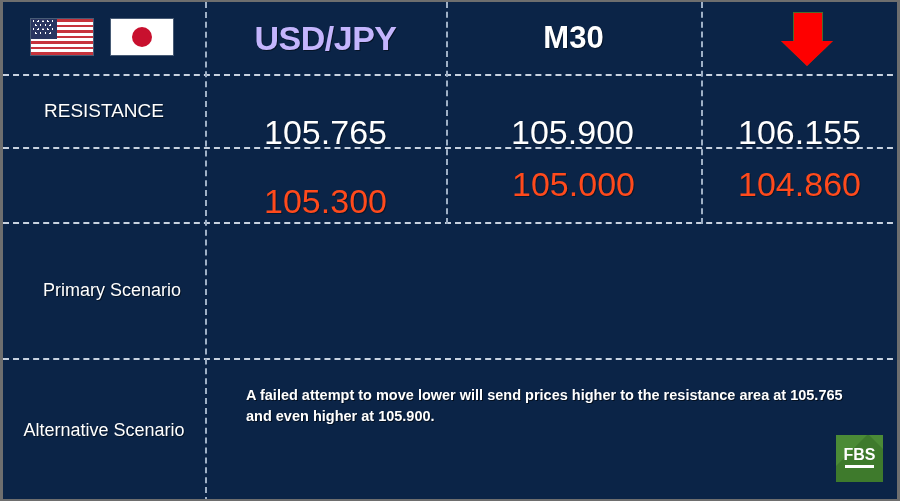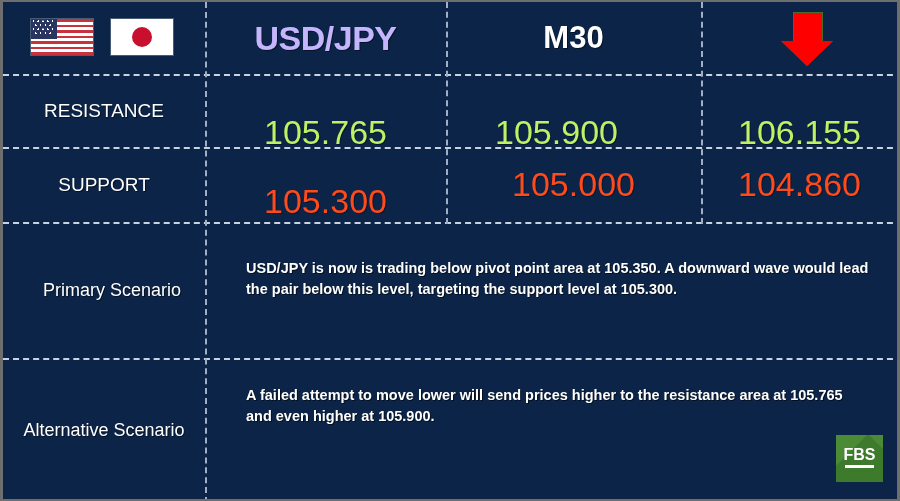--- a/index.html
+++ b/index.html
@@ -55,21 +55,21 @@
 
   .hdr-pair{font-size:34px;font-weight:bold;color:#c4b5fd;letter-spacing:-0.5px;
     text-shadow:1px 1px 0 rgba(0,0,0,.45);}
   .hdr-tf{font-size:31px;font-weight:bold;color:#ffffff;
     text-shadow:1px 1px 0 rgba(0,0,0,.45);}
 
   .rowlabel{font-size:19px;color:#ffffff;text-shadow:1px 1px 0 rgba(0,0,0,.5);}
   .rowlabel.small{font-size:18px;line-height:1.25;text-align:center;}
 
   .val{font-size:34px;letter-spacing:0px;text-shadow:1px 1px 0 rgba(0,0,0,.35);}
-  .val.res{color:#bef264;margin-top:44px;}
+  .val.res{color:#ffffff;margin-top:44px;}
   .val.sup{color:#ff4a1c;}
 
   .scenario-text{
     position:absolute;color:#ffffff;font-size:14.5px;font-weight:bold;
     line-height:1.45;text-shadow:1px 1px 0 rgba(0,0,0,.55);
   }
 
   
   .arrow{position:absolute;}
   .arrow .shaft{position:absolute;left:12px;top:0;width:28px;height:30px;background:#fe0000;
@@ -123,44 +123,40 @@
     <span class="shaft"></span>
     <span class="head"></span>
   </div>
 
   <div class="cell" style="left:0px;top:72px;width:202px;height:73px;">
     <span class="rowlabel">RESISTANCE</span>
   </div>
   <div class="cell" style="left:202px;top:72px;width:241px;height:73px;">
     <span class="val res">105.765</span>
   </div>
-  <div class="cell" style="left:426px;top:72px;width:255px;height:73px;">
+  <div class="cell" style="left:442px;top:72px;width:255px;height:73px;">
     <span class="val res">105.900</span>
   </div>
   <div class="cell" style="left:698px;top:72px;width:197px;height:73px;">
     <span class="val res">106.155</span>
   </div>
 
-  <div class="cell" style="left:0px;top:145px;width:202px;height:75px;">
-    <span class="rowlabel">SUPPORT</span>
-  </div>
   <div class="cell" style="left:202px;top:162px;width:241px;height:75px;">
     <span class="val sup">105.300</span>
   </div>
   <div class="cell" style="left:443px;top:145px;width:255px;height:75px;">
     <span class="val sup">105.000</span>
   </div>
   <div class="cell" style="left:698px;top:145px;width:197px;height:75px;">
     <span class="val sup">104.860</span>
   </div>
 
   <div class="cell" style="left:0px;top:220px;width:202px;height:136px;margin-left:8px;">
     <span class="rowlabel small">Primary Scenario</span>
   </div>
-  <div class="scenario-text" style="left:243px;top:256px;width:640px;">USD/JPY is now is trading below pivot point area at 105.350. A downward wave would lead the pair below this level, targeting the support level at 105.300.</div>
 
   <div class="cell" style="left:0px;top:356px;width:202px;height:145px;">
     <span class="rowlabel small">Alternative Scenario</span>
   </div>
   <div class="scenario-text" style="left:243px;top:383px;width:600px;">A failed attempt to move lower will send prices higher to the resistance area at 105.765 and even higher at 105.900.</div>
 
   <div class="fbs" style="left:833px;top:433px;">
     <span class="shade"></span>
     <span class="txt">FBS</span>
     <span class="bar"></span>

